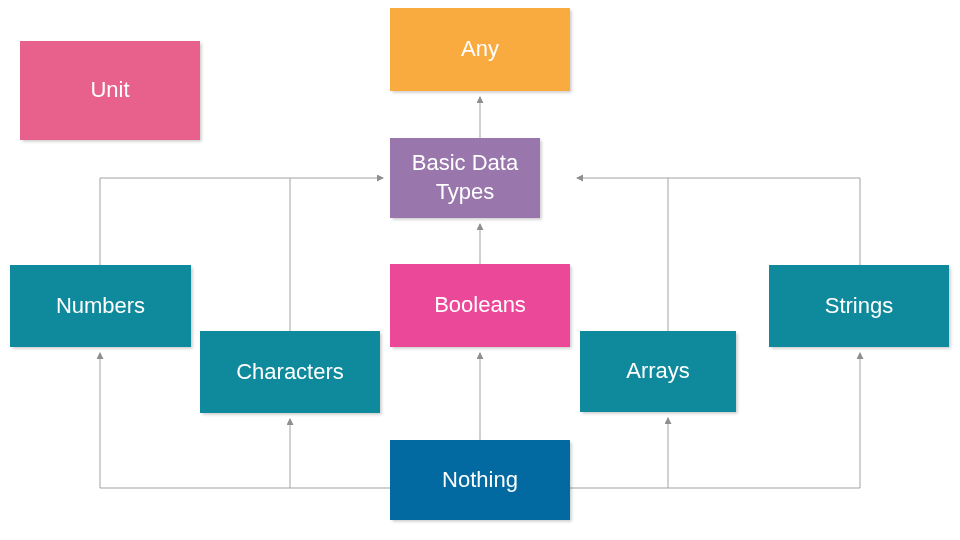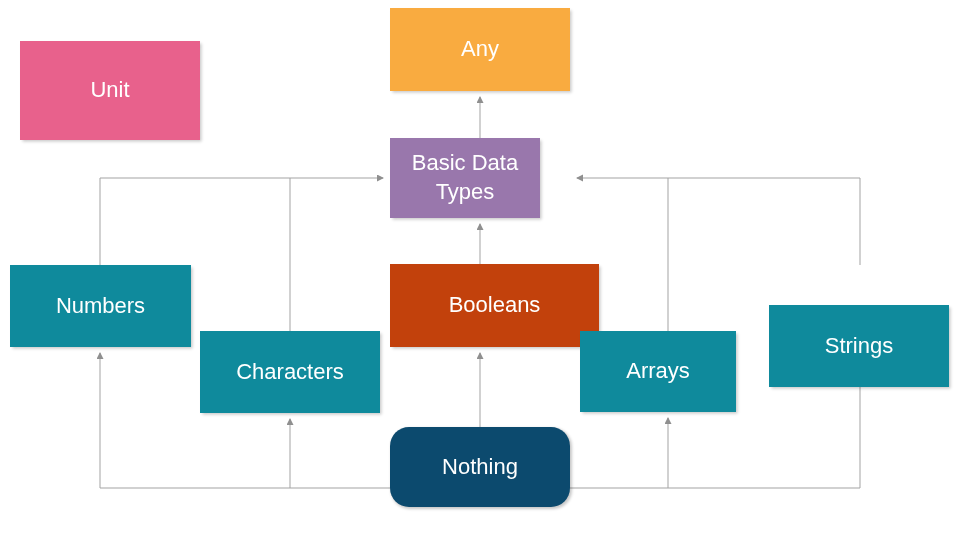--- a/index.html
+++ b/index.html
@@ -27,25 +27,25 @@
     font-size: 22px;
     text-align: center;
     box-shadow: 1.5px 1.5px 3px rgba(0,0,0,0.22);
     line-height: 1.3;
   }
   .node .label { pointer-events: none; }
   .n-unit       { left: 20px;  top: 41px;  width: 180px; height: 99px; background: #e8618c; }
   .n-any        { left: 390px; top: 8px;   width: 180px; height: 83px; background: #f9ab40; }
   .n-bdt        { left: 390px; top: 138px; width: 150px; height: 80px; background: #9977ac; }
   .n-numbers    { left: 10px;  top: 265px; width: 181px; height: 82px; background: #0f8a9c; }
-  .n-booleans   { left: 390px; top: 264px; width: 209px; height: 83px; background: #c2410c; justify-content: center; }
-  .n-strings    { left: 769px; top: 265px; width: 180px; height: 82px; background: #0f8a9c; margin-top: 40px; }
+  .n-booleans   { left: 390px; top: 264px; width: 180px; height: 83px; background: #ec4899; justify-content: center; }
+  .n-strings    { left: 769px; top: 265px; width: 180px; height: 82px; background: #0f8a9c; }
   .n-characters { left: 200px; top: 331px; width: 180px; height: 82px; background: #0f8a9c; }
   .n-arrays     { left: 580px; top: 331px; width: 156px; height: 81px; background: #0f8a9c; }
-  .n-nothing    { left: 390px; top: 427px; width: 180px; height: 80px; background: #0c4a6e; border-radius: 19px; }
+  .n-nothing    { left: 390px; top: 440px; width: 180px; height: 80px; background: #0369a1; }
   .n-bdt .label { max-width: 132px; }
 </style>
 </head>
 <body>
 
 <div class="canvas">
 
   <svg class="edges-layer" width="960" height="540" viewBox="0 0 960 540" xmlns="http://www.w3.org/2000/svg">
     <defs>
       <marker id="arrow" markerWidth="9" markerHeight="9" refX="6" refY="3.5" orient="auto" markerUnits="userSpaceOnUse">

